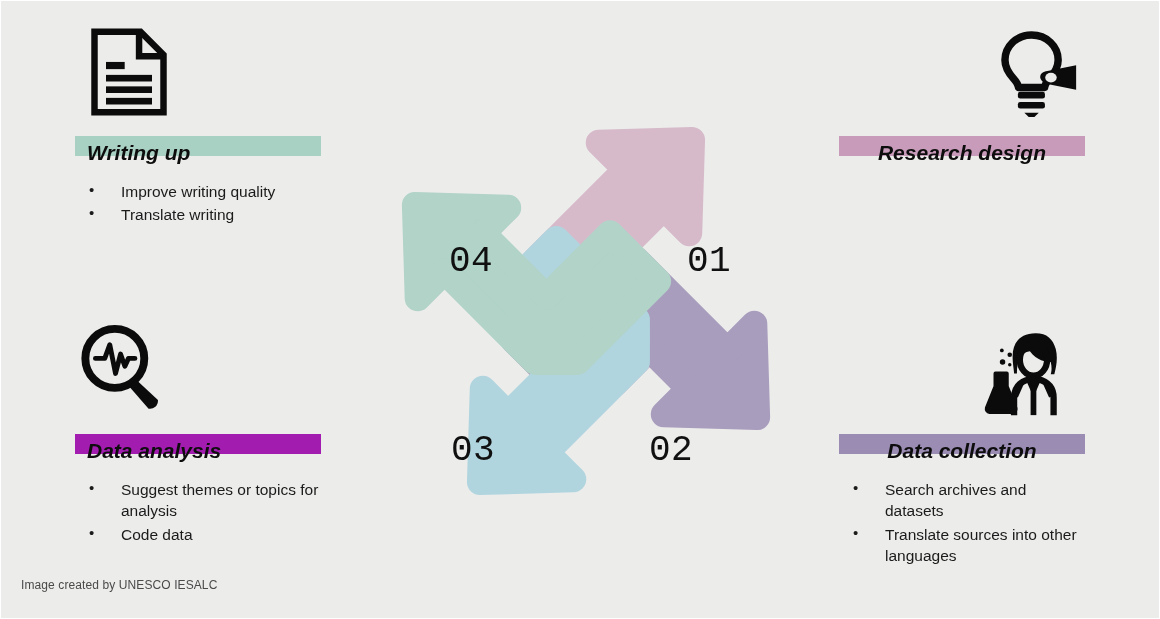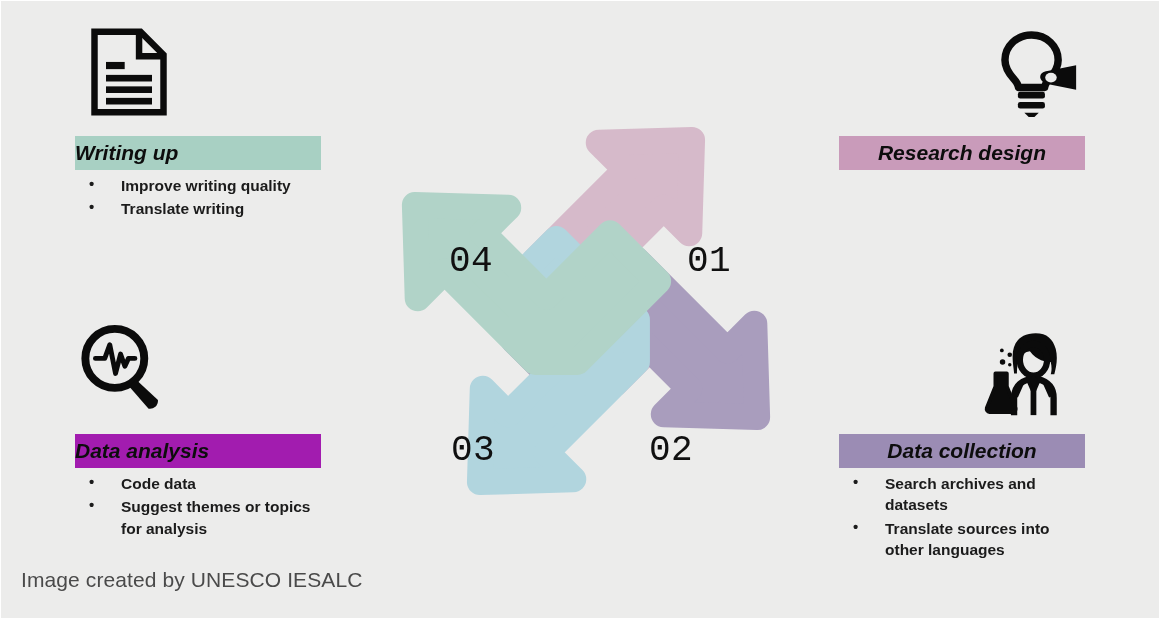--- a/index.html
+++ b/index.html
@@ -55,37 +55,36 @@
     width: 246px;
   }
   .panel.left  { left: 74px; }
   .panel.right { left: 838px; }
   .panel.top   { top: 135px; }
   .panel.bottom{ top: 433px; }
 
   .panel-title {
     display: block;
     box-sizing: border-box;
-    height: 34px;
+    height: 20px;
     line-height: 34px;
     font-size: 21px;
     font-style: italic;
     font-weight: bold;
     color: #0d0d0d;
     white-space: nowrap;
-    padding: 0 0;
+    padding: 0 12px;
   }
   .panel.left  .panel-title { text-align: left; }
   .panel.right .panel-title { text-align: center; }
 
   .panel-list {
     list-style: none;
-    margin: 5px 0 0 0;
+    margin: 25px 0 0 0;
     padding: 0;
-    font-weight: bold;
   }
   .panel-list li {
     position: relative;
     padding-left: 46px;
     margin-bottom: 2px;
     font-size: 15.5px;
     line-height: 1.38;
     color: #1b1b1b;
   }
   .panel-list li::before {
@@ -107,21 +106,21 @@
   #icon-writing    { left: 82px;  top: 25px; }
   #icon-research   { left: 986px; top: 24px; }
   #icon-analysis   { left: 75px;  top: 320px; }
   #icon-collection { left: 980px; top: 325px; }
 
   
   #credit {
     position: absolute;
     left: 20px;
     bottom: 26px;
-    font-size: 21px;
+    font-size: 12px;
     color: #4a4a4a;
     letter-spacing: 0.1px;
   }
 </style>
 </head>
 <body>
 
 <div id="slide">
 
   <div id="cycle">
@@ -233,22 +232,22 @@
     </ul>
   </div>
 
   <div class="panel right top">
     <div class="panel-title" style="background:#c99bba">Research design</div>
   </div>
 
   <div class="panel left bottom">
     <div class="panel-title" style="background:#a21caf">Data analysis</div>
     <ul class="panel-list">
+      <li>Suggest themes or topics for analysis</li>
       <li>Code data</li>
-      <li>Suggest themes or topics for analysis</li>
     </ul>
   </div>
 
   <div class="panel right bottom">
     <div class="panel-title" style="background:#9b8cb4">Data collection</div>
     <ul class="panel-list">
       <li>Search archives and datasets</li>
       <li>Translate sources into other languages</li>
     </ul>
   </div>

